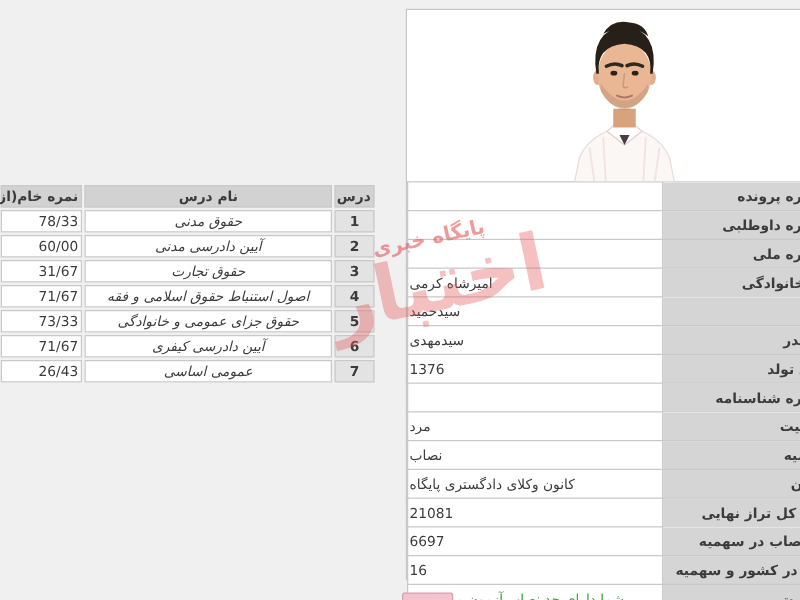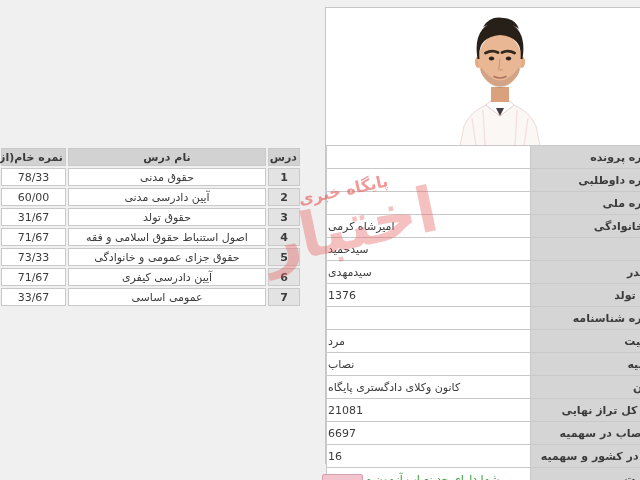--- a/index.html
+++ b/index.html
@@ -30,22 +30,22 @@
     padding: 0 2px;
     text-align: center;
     vertical-align: middle;
     overflow: visible;
   }
   .scores-table th {
     background: #d2d2d2;
     font-weight: bold;
     white-space: nowrap;
   }
-  .scores-table td.course-cell { background: #ffffff; }
-  .scores-table td.score-cell  { background: #ffffff; white-space: nowrap; }
+  .scores-table td.course-cell { background: #ffffff; font-style: italic; }
+  .scores-table td.score-cell  { background: #ffffff; white-space: nowrap; text-align: right; }
   .scores-table td.num-cell    { background: #e3e3e3; font-weight: bold; }
   .scores-table col.c-num    { width: 32px; }
   .scores-table col.c-course { width: 198px; }
 
   
   .applicant-card {
     position: absolute;
     left: 325px; top: 7px;
     width: 349px; height: 457px;
     background: #ffffff;
@@ -142,42 +142,42 @@
     <td class="course-cell">حقوق مدنی</td>
     <td class="score-cell">78/33</td>
   </tr>
   <tr>
     <td class="num-cell">2</td>
     <td class="course-cell">آیین دادرسی مدنی</td>
     <td class="score-cell">60/00</td>
   </tr>
   <tr>
     <td class="num-cell">3</td>
-    <td class="course-cell">حقوق تولد</td>
+    <td class="course-cell">حقوق تجارت</td>
     <td class="score-cell">31/67</td>
   </tr>
   <tr>
     <td class="num-cell">4</td>
     <td class="course-cell">اصول استنباط حقوق اسلامی و فقه</td>
     <td class="score-cell">71/67</td>
   </tr>
   <tr>
     <td class="num-cell">5</td>
     <td class="course-cell">حقوق جزای عمومی و خانوادگی</td>
     <td class="score-cell">73/33</td>
   </tr>
   <tr>
     <td class="num-cell">6</td>
     <td class="course-cell">آیین دادرسی کیفری</td>
     <td class="score-cell">71/67</td>
   </tr>
   <tr>
     <td class="num-cell">7</td>
     <td class="course-cell">عمومی اساسی</td>
-    <td class="score-cell">33/67</td>
+    <td class="score-cell">26/43</td>
   </tr>
 </tbody>
   </table>
 
 <div class="applicant-card">
   <div class="photo-area">
     <svg width="100" height="134" viewBox="0 0 100 134" style="margin-top:4px">
 
       <path d="M10 134 L14 114 Q20 100 36 93 L50 104 L64 93 Q80 100 86 114 L90 134 Z" fill="#fbf7f5" stroke="#ecdad6" stroke-width="1"></path>
       <path d="M22 106 L26 134 M78 106 L74 134 M33 98 L35 134 M67 98 L65 134" stroke="#f4e2e2" stroke-width="1.5" fill="none"></path>

